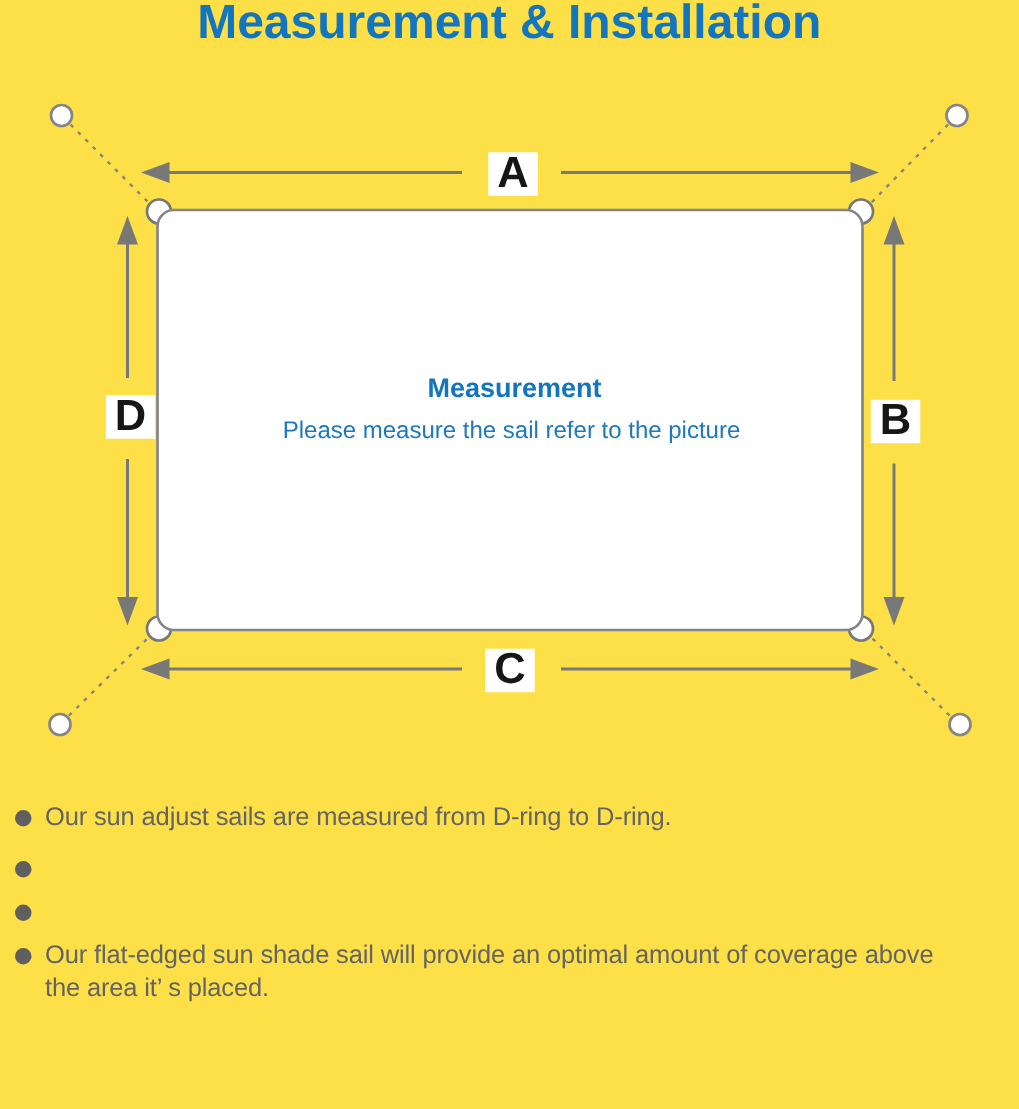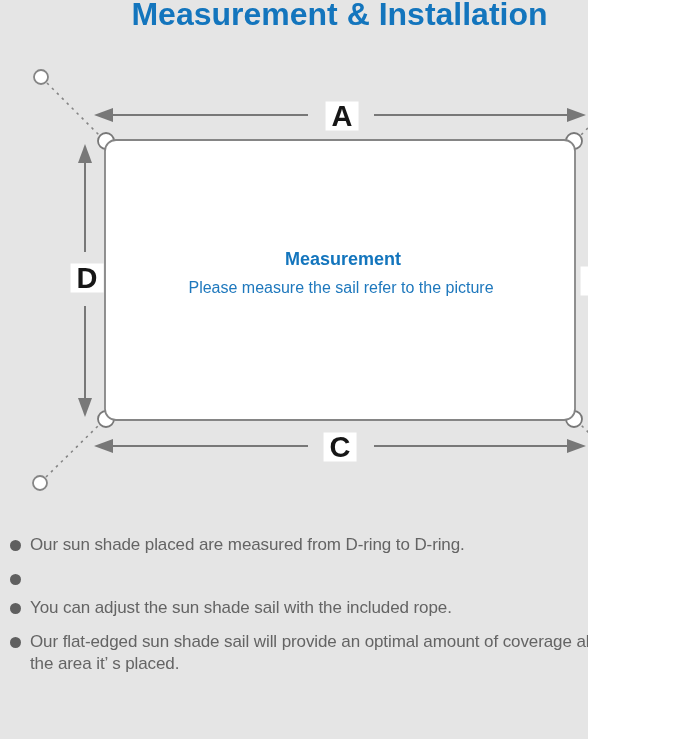--- a/index.html
+++ b/index.html
@@ -1,17 +1,17 @@
 <!DOCTYPE html>
 <html><head>
 <meta charset="utf-8">
 <style>
   html,body{margin:0;padding:0;background:#ffffff;}
   .canvas{
-    position:relative;width:588px;height:739px;background:#e5e5e5;overflow:hidden;
+    position:relative;width:679px;height:739px;background:#fde047;overflow:hidden;
     font-family:"Liberation Sans","DejaVu Sans",sans-serif;
   }
   .page-title{
     position:absolute;left:0;top:-4px;width:679px;margin:0;
     text-align:center;font-size:32px;font-weight:bold;letter-spacing:0px;
     color:var(--accent,#1375bd);
   }
   svg{position:absolute;left:0;top:0;}
   .dim-label{
     position:absolute;transform:translate(-50%,-50%);
@@ -110,28 +110,27 @@
   <div class="dim-label lbl-b">B</div>
   <div class="dim-label lbl-c">C</div>
   <div class="dim-label lbl-d">D</div>
 
   <div class="center-title">Measurement</div>
   <div class="center-subtitle">Please measure the sail refer to the picture</div>
 
   <ul class="notes">
     <li>
       <span class="dot"></span>
-      <span class="txt">Our sun shade placed are measured from D-ring to D-ring.</span>
+      <span class="txt">Our sun adjust sails are measured from D-ring to D-ring.</span>
     </li>
     <li>
       <span class="dot"></span>
     </li>
     <li>
       <span class="dot"></span>
-      <span class="txt">You can adjust the sun shade sail with the included rope.</span>
     </li>
     <li>
       <span class="dot"></span>
       <span class="txt">Our flat-edged sun shade sail will provide an optimal amount of coverage above
 the area it’ s placed.</span>
     </li>
   </ul>
 
 </div>
 

